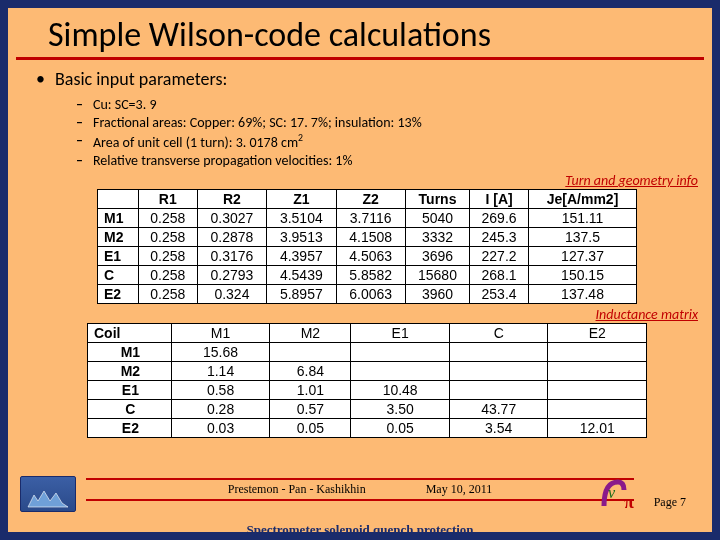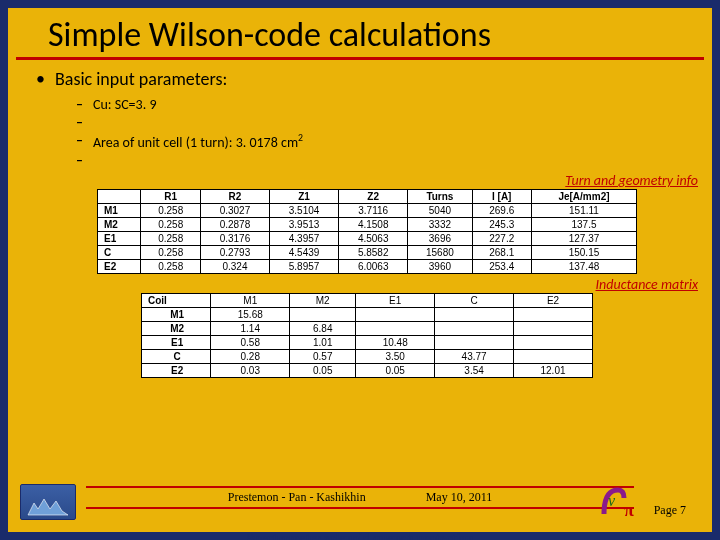--- a/index.html
+++ b/index.html
@@ -7,21 +7,21 @@
     margin: 0;
     width: 720px;
     height: 540px;
     background: #1a2b6b;
     font-family: Calibri, Arial, sans-serif;
     overflow: hidden;
   }
   .slide {
     position: absolute;
     top: 8px; left: 8px; right: 8px; bottom: 8px;
-    background: #eab308;
+    background: #fdba74;
   }
   .title {
     font-size: 34px;
     color: #000;
     padding: 6px 0 0 40px;
     font-weight: 400;
   }
   .hr-red {
     height: 3px;
     background: #c00000;
@@ -43,38 +43,38 @@
     font-style: italic;
     color: #c00000;
     font-size: 14px;
     margin-top: 2px;
     text-decoration: underline;
   }
   table {
     border-collapse: collapse;
     margin: 0 auto;
     background: #fff;
-    font-size: 10px;
+    font-size: 14px;
     font-family: Arial, sans-serif;
   }
   table.tg1 { width: 540px; }
-  table.tg2 { width: 452px; }
+  table.tg2 { width: 560px; }
   th, td {
     border: 1px solid #000;
     padding: 1px 4px;
     text-align: center;
     font-weight: normal;
   }
   th:first-child, td:first-child { text-align: left; font-weight: bold; padding-left: 6px; }
   .tg1 th { font-weight: bold; }
   .tg2 td:first-child { text-align: center; }
   .line-top { border-top: 2px solid #c00000; margin: 4px 70px 0 70px; }
   .footer {
     position: absolute;
-    left: 8px; right: 8px; bottom: 8px;
+    left: 8px; right: 8px; bottom: 16px;
     height: 42px;
   }
   .footer-top {
     display: flex;
     justify-content: center;
     gap: 60px;
     font-family: Georgia, serif;
     font-size: 12px;
     padding-top: 2px;
   }
@@ -131,27 +131,29 @@
       <span class="mk">•</span>
       <span>Basic input parameters:</span>
     </div>
     <div class="sublist">
       <div class="bullet2">
         <span class="mk">–</span>
         <span>Cu: SC=3. 9</span>
       </div>
       <div class="bullet2">
         <span class="mk">–</span>
+        <span>Fractional areas: Copper: 69%; SC: 17. 7%; insulation: 13%</span>
       </div>
       <div class="bullet2">
         <span class="mk">–</span>
         <span><span>Area of unit cell (1 turn): 3. 0178 cm</span><span class="sup">2</span></span>
       </div>
       <div class="bullet2">
         <span class="mk">–</span>
+        <span>Relative transverse propagation velocities: 1%</span>
       </div>
     </div>
 
     <div class="caption">Turn and geometry info</div>
     <table class="tg1">
       <thead>
           <tr id="t1h">
             <th></th>
             <th>R1</th>
             <th>R2</th>

